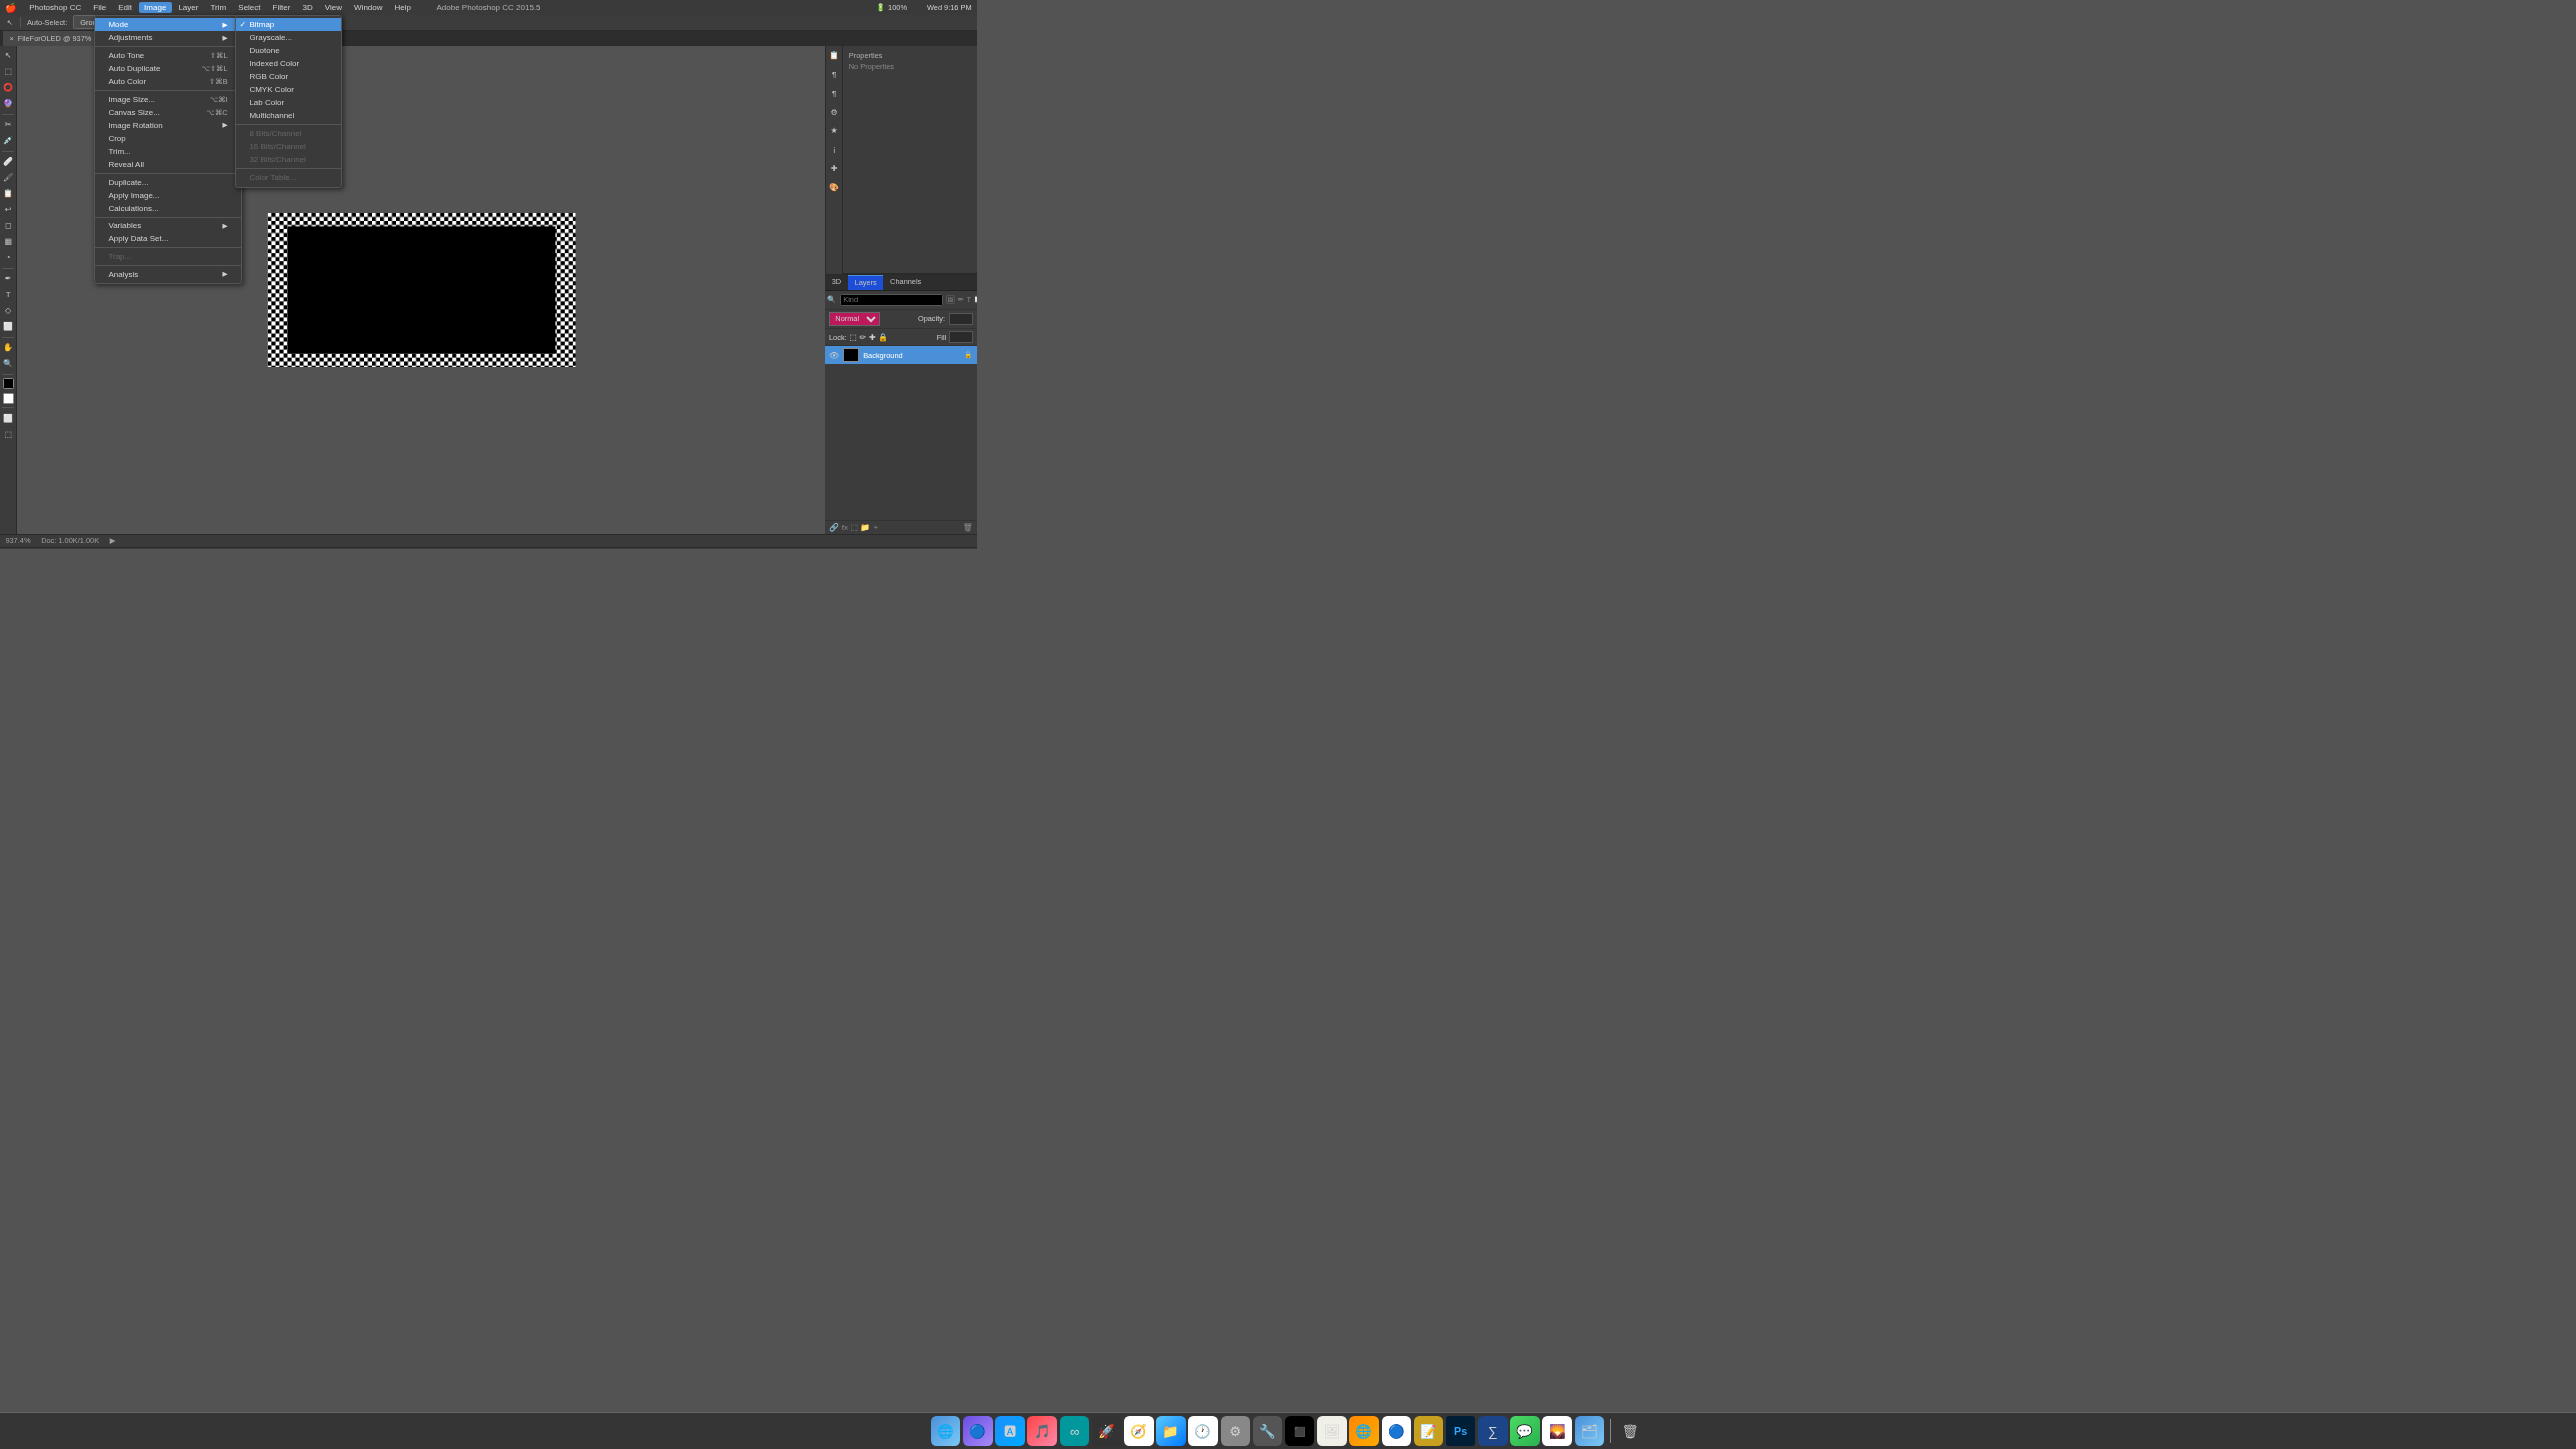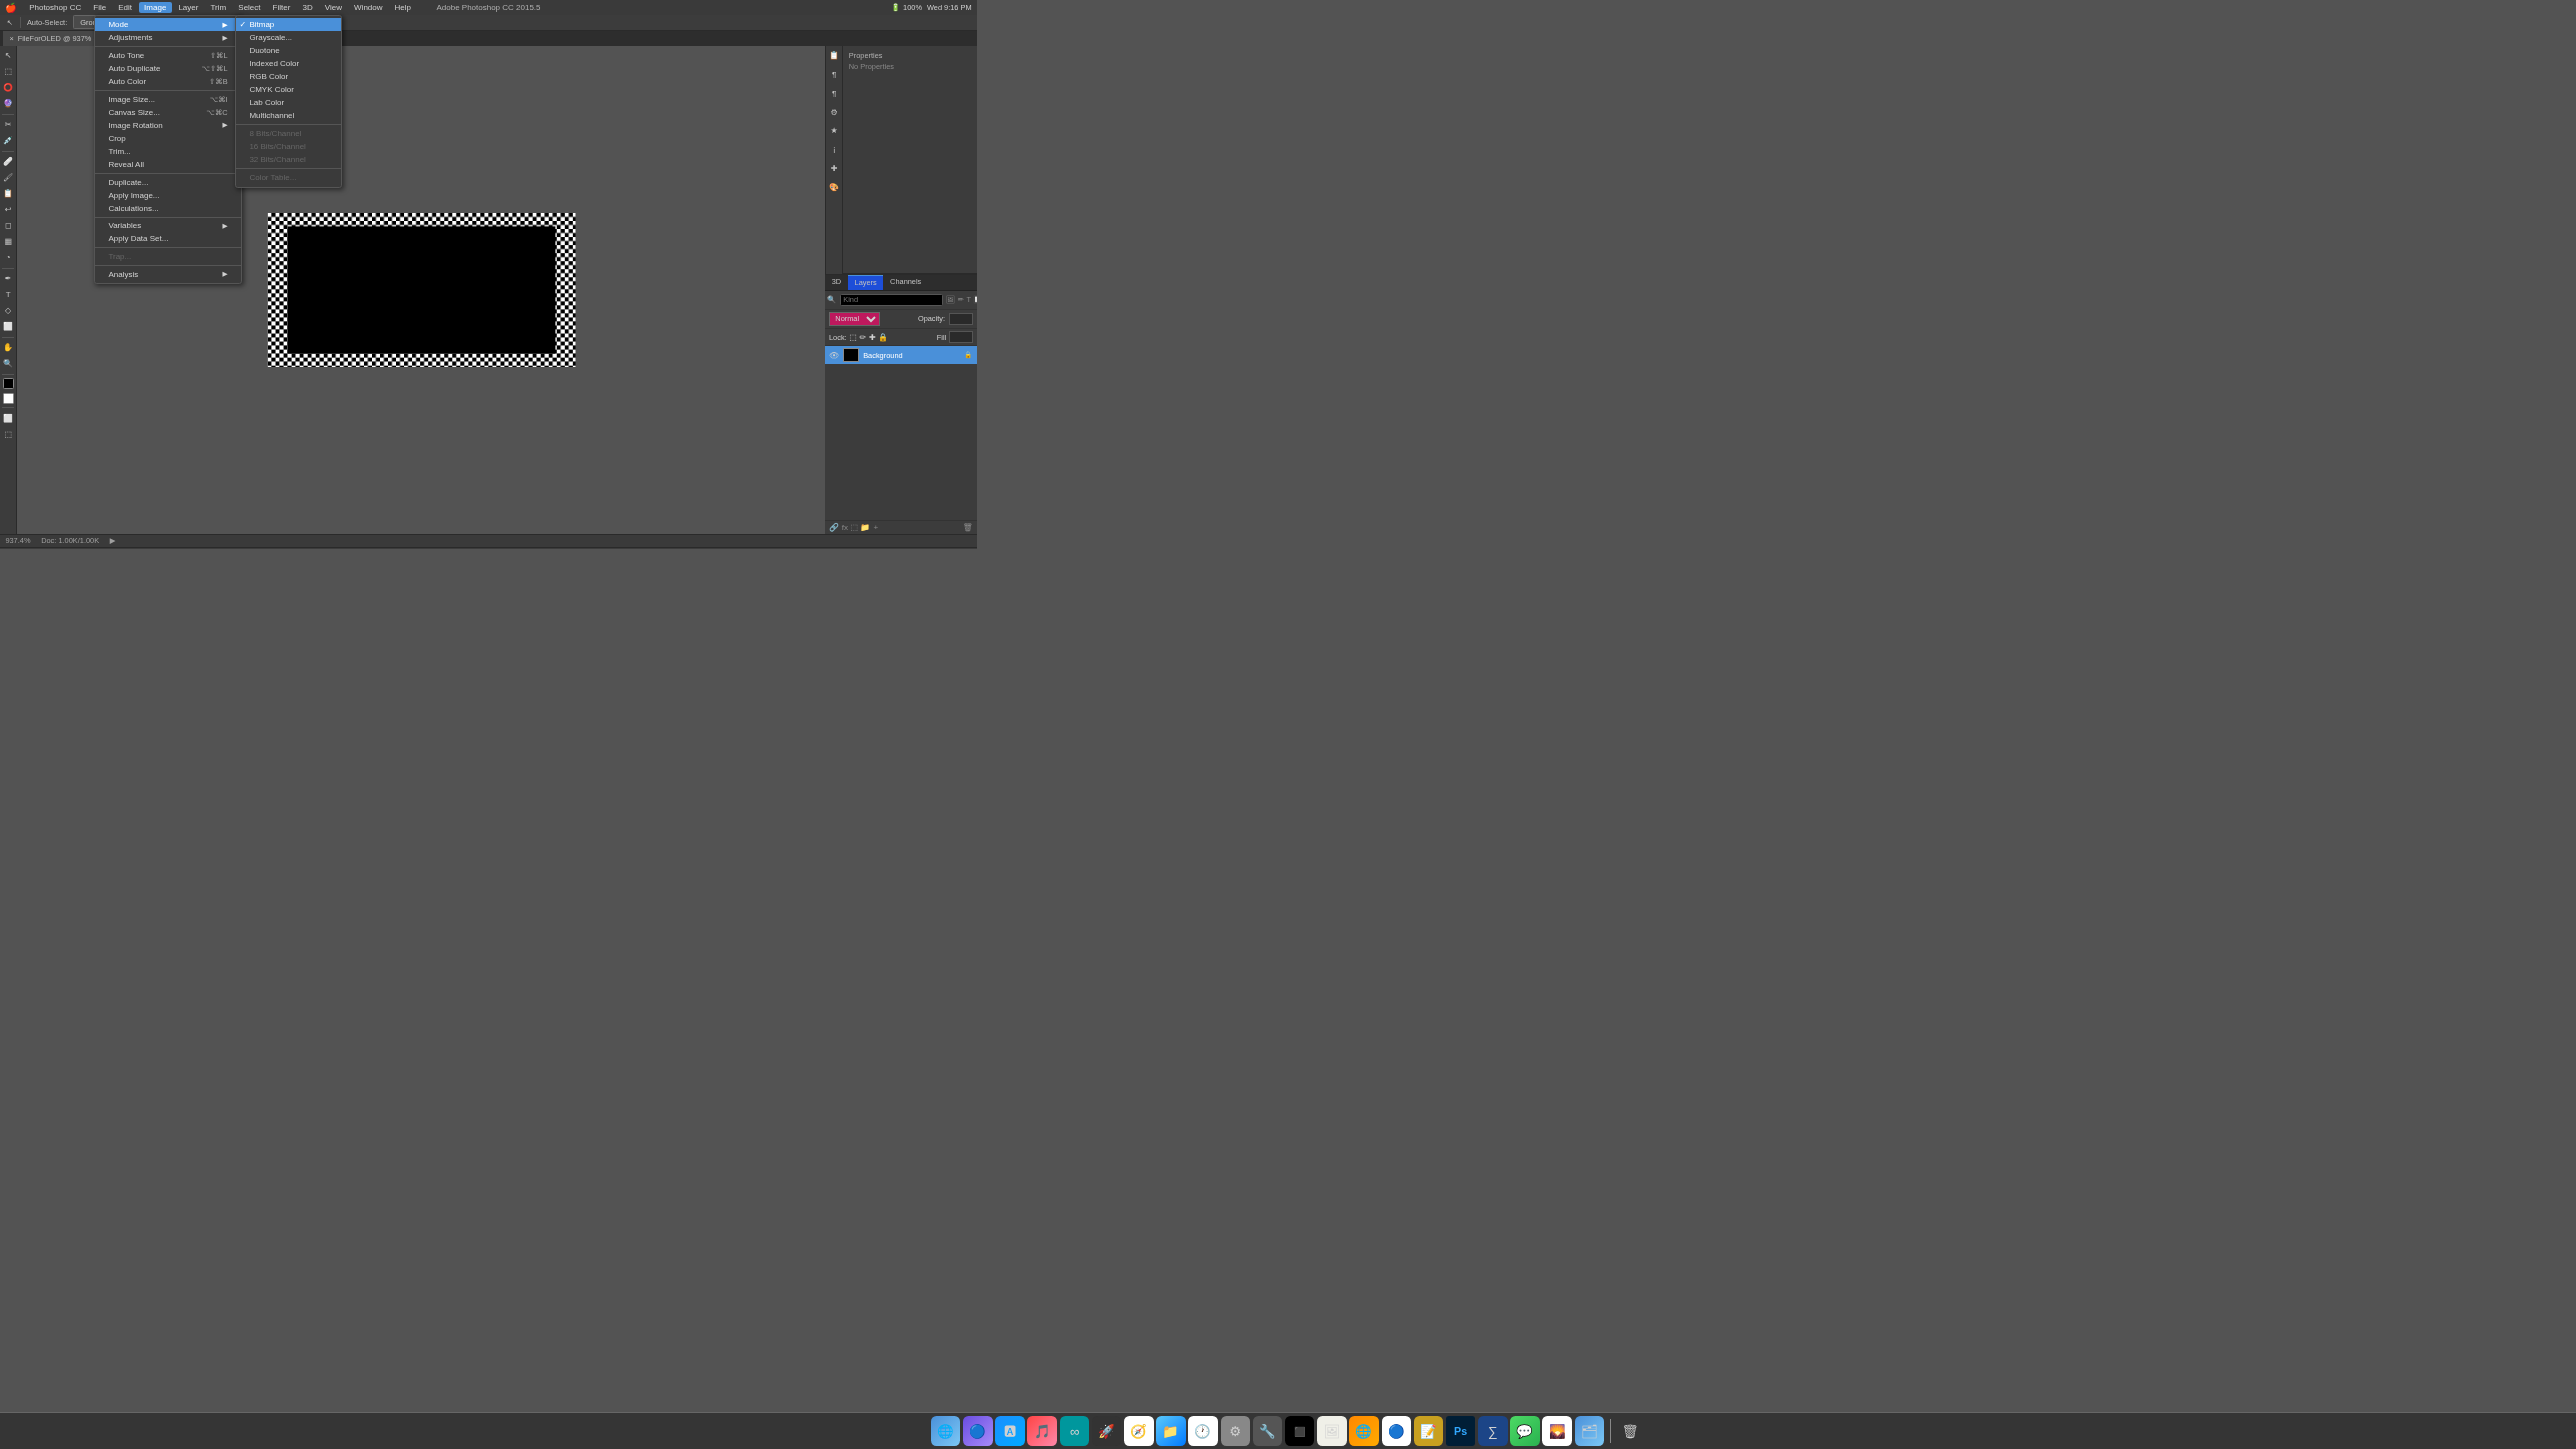--- a/index.html
+++ b/index.html
@@ -36,21 +36,21 @@
       color: #d0d0d0;
       font-size: 8px;
       cursor: pointer;
       border-radius: 2px;
     }
     .menubar-item.active { background: #4a90d9; color: white; }
     .menubar-right {
       margin-left: auto;
       display: flex;
       align-items: center;
-      gap: 5px;
+      gap: 20px;
       font-size: 7.4px;
       color: #d0d0d0;
     }
     .app-title {
       position: absolute;
       left: 50%;
       transform: translateX(-50%);
       font-size: 8px;
       color: #b0b0b0;
     }

